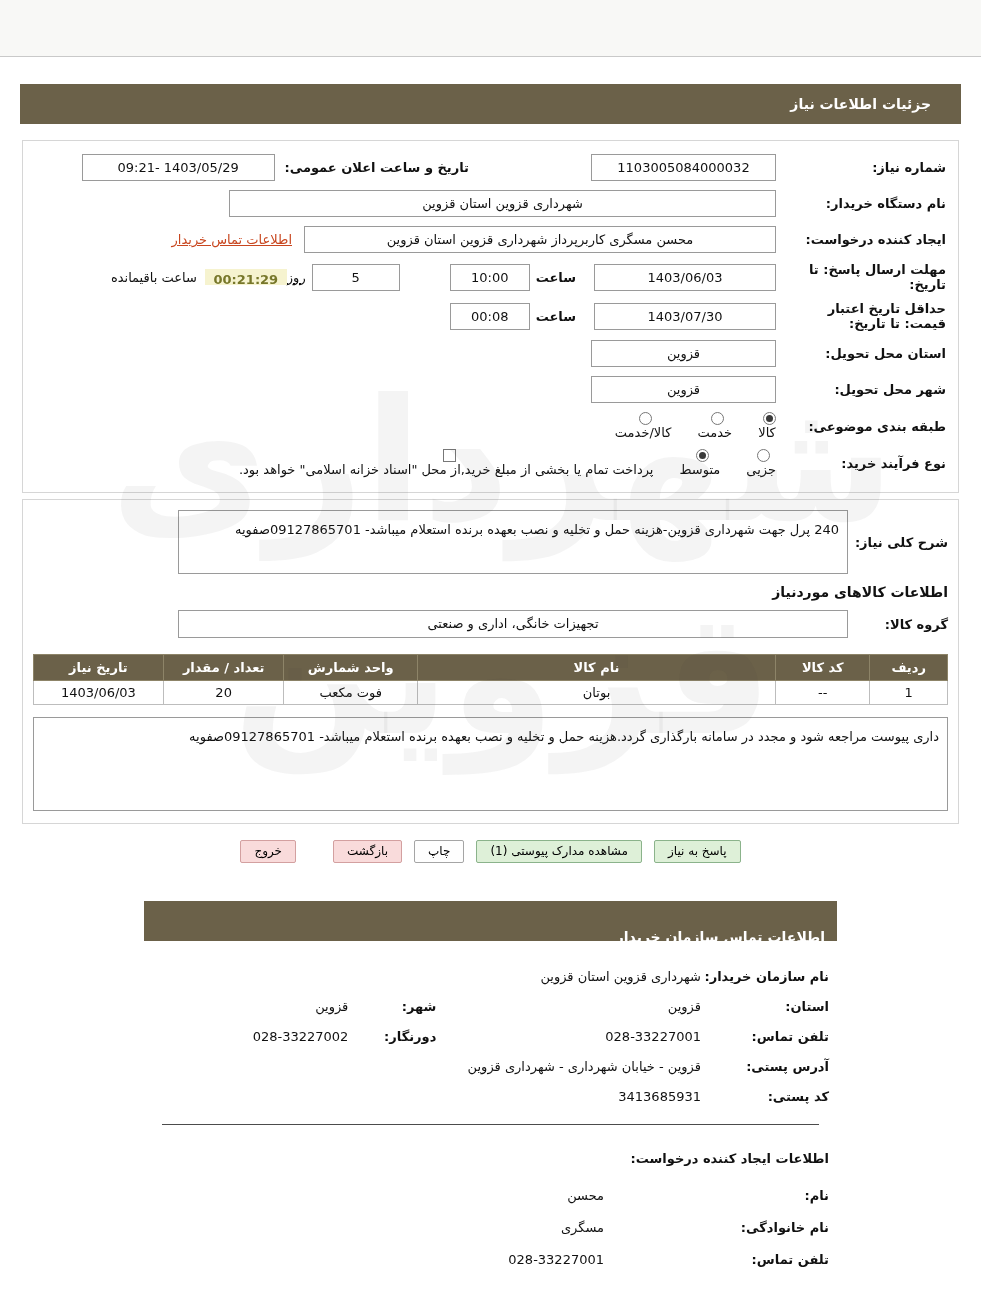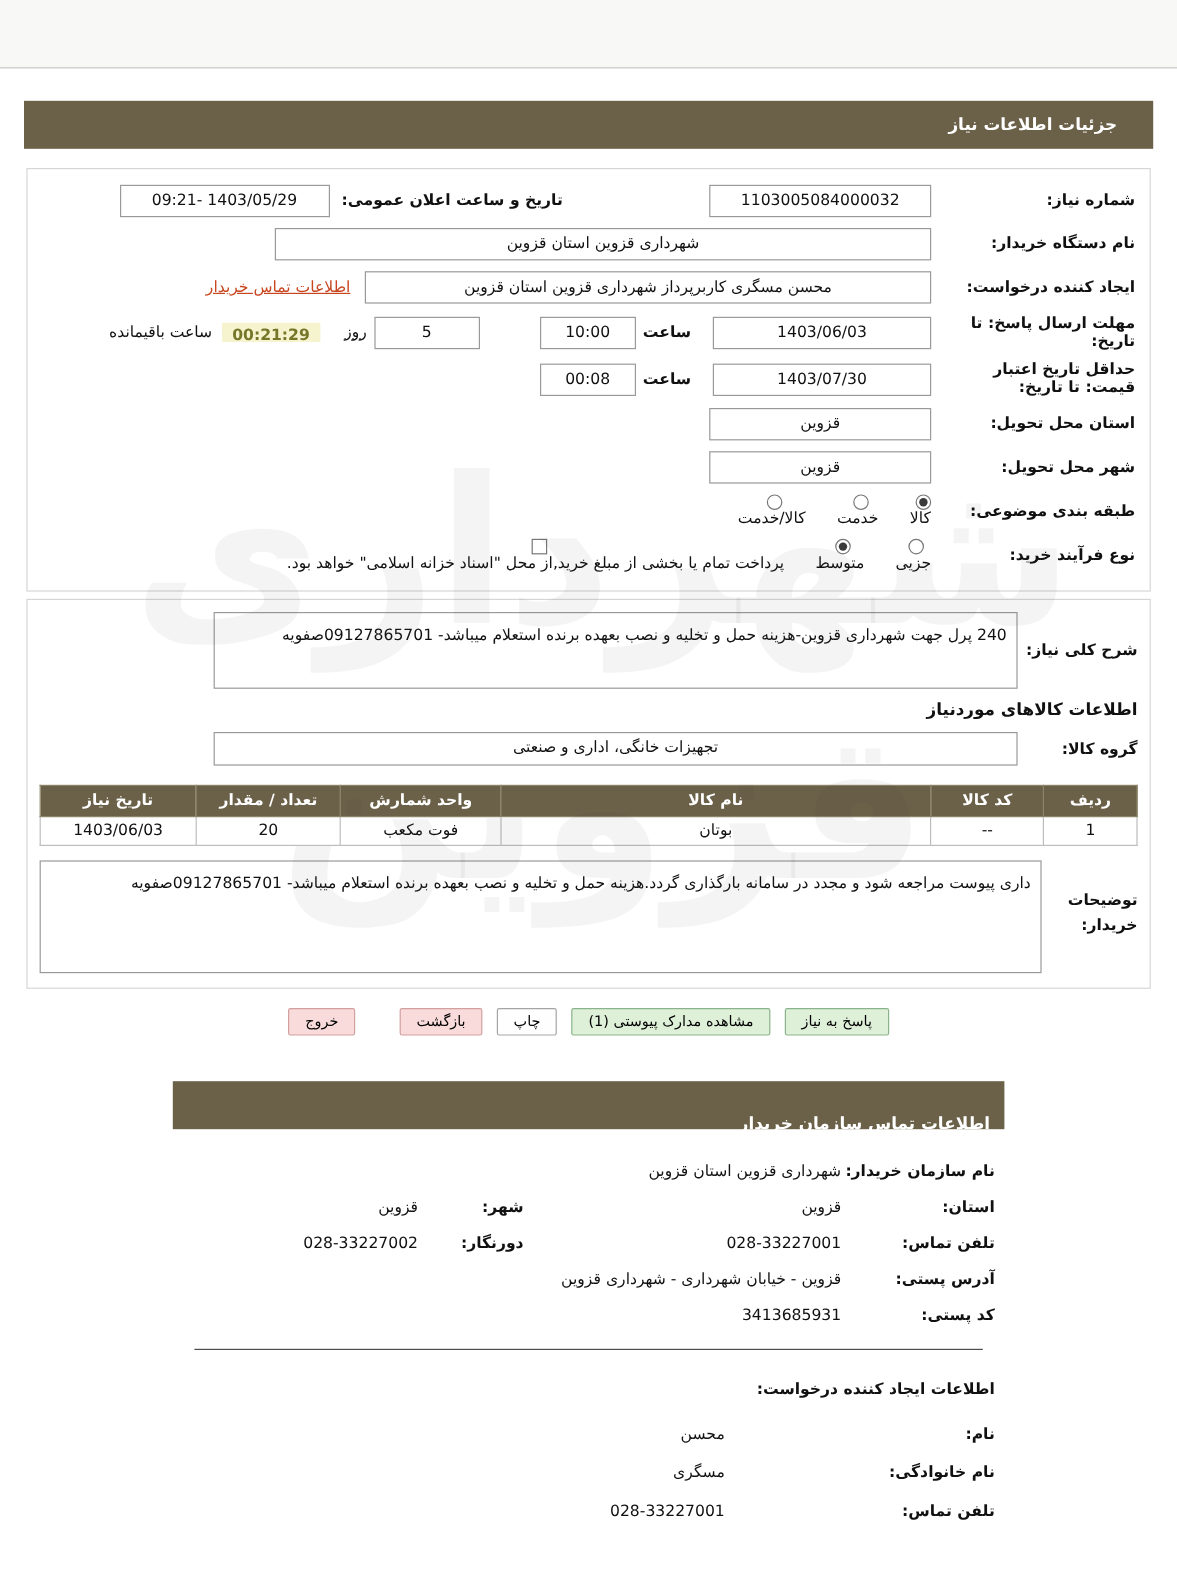--- a/index.html
+++ b/index.html
@@ -13,26 +13,26 @@
   .bar{ background:#6b6149; color:#fff; font-weight:bold; font-size:14px; height:40px; line-height:40px; }
   .bar1{ margin:27px 20px 0; padding:0 30px; }
   .bar2{ width:693px; margin:38px auto 0; padding:16px 12px; }
   .section{ border:1px solid #d6d6d6; }
   .section1{ margin:16px 22px 0; padding:13px 12px 6px; }
   .section2{ margin:6px 22px 0; padding:10px 10px 12px; }
   .frow{ display:flex; align-items:center; margin-bottom:9px; min-height:27px; }
   .flabel{ width:170px; flex-shrink:0; font-weight:bold; padding-left:6px; }
   .ibox{ border:1px solid #9a9a9a; background:#fff; height:27px; line-height:25px; padding:0 6px; text-align:center; flex-shrink:0; }
   .ltr{ direction:ltr; unicode-bidi:embed; }
-  .w185{width:185px;} .w193{width:175px;} .w547{width:547px;} .w472{width:472px;}
+  .w185{width:185px;} .w193{width:193px;} .w547{width:547px;} .w472{width:472px;}
   .w182{width:182px;} .w80{width:80px;} .w88{width:88px;}
   .midlabel{ font-weight:bold; margin-right:122px; margin-left:10px; }
   .hourlabel{ font-weight:bold; margin-right:18px; margin-left:6px; }
   .daysbox{ margin-right:50px; }
-  .dayslabel{ margin-right:6px; margin-left:20px;text-decoration:underline; }
+  .dayslabel{ margin-right:6px; margin-left:0;text-decoration:underline; }
   .countdown{ width:82px; height:16px; line-height:22px; text-align:center; flex-shrink:0;
               background:#f6f3cf; color:#77772a; font-weight:bold; }
   .cdsuffix{ margin-right:8px; }
   .link{ color:#c8461f; text-decoration:underline; margin-right:12px; cursor:pointer; white-space:nowrap;margin-left:27px; }
   .opt{ display:inline-flex; align-items:center; margin-left:26px; cursor:pointer;flex-direction:column; }
   .radio{ width:13px; height:13px; border:1px solid #777; border-radius:50%; background:#fff; margin-left:5px; position:relative; flex-shrink:0; }
   .radio.checked::after{ content:""; position:absolute; top:2px; left:2px; right:2px; bottom:2px; background:#3a3a3a; border-radius:50%; }
   .checkbox{ width:13px; height:13px; border:1px solid #777; background:#fff; margin-left:6px; flex-shrink:0; }
   .frow2{ display:flex; align-items:center; margin-bottom:10px; }
   .flabel2{ width:100px; flex-shrink:0; font-weight:bold; }
@@ -200,21 +200,20 @@
         <td>--</td>
         <td>بوتان</td>
         <td>فوت مکعب</td>
         <td>20</td>
         <td class="ltr">1403/06/03</td>
       </tr>
     </tbody>
   </table>
 
   <div class="frow3">
-    <div class="flabel3">توضیحات خریدار:</div>
     <div class="tbox tbox2">
       <span>داری پیوست مراجعه شود و مجدد در سامانه بارگذاری گردد.هزینه حمل و تخلیه و نصب بعهده برنده استعلام میباشد- 09127865701صفویه</span>
     </div>
   </div>
 
 </div>
 
 <div class="btnrow">
   <button class="btn btn-green">پاسخ به نیاز</button>
   <button class="btn btn-green">مشاهده مدارک پیوستی (1)</button>

